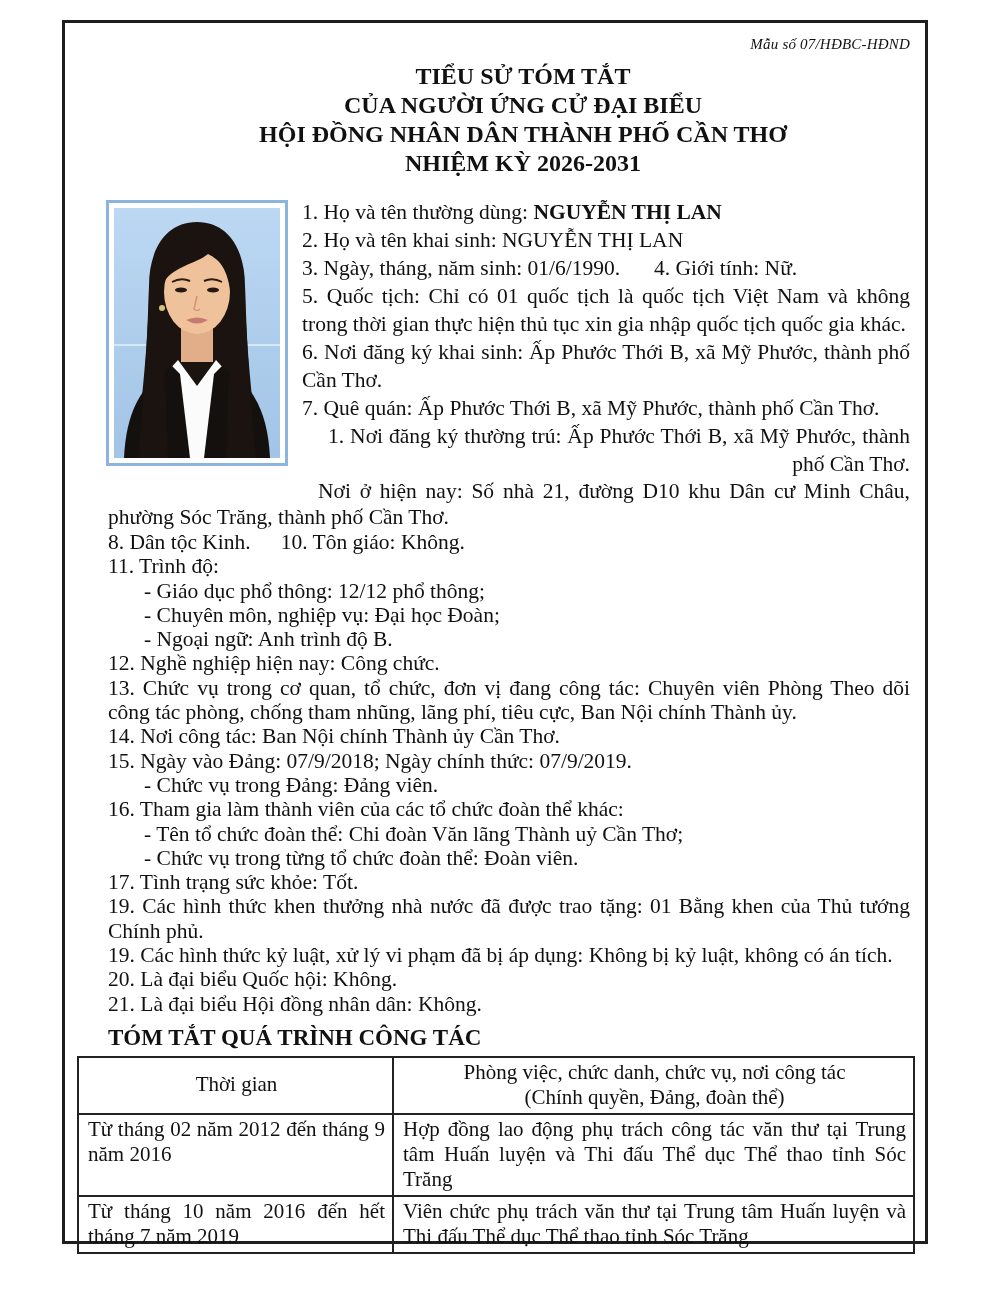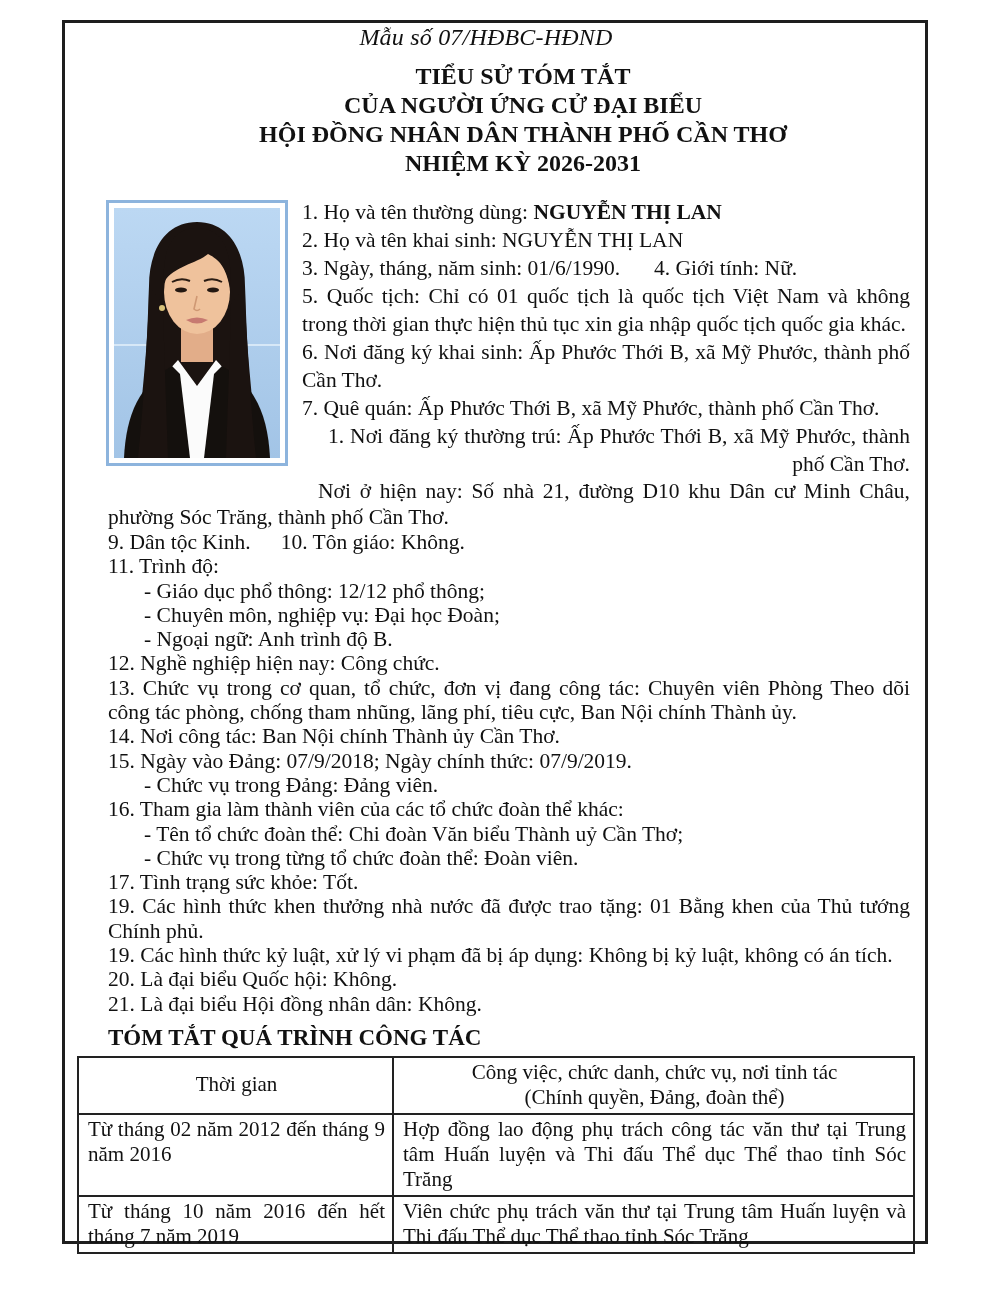--- a/index.html
+++ b/index.html
@@ -6,22 +6,22 @@
   body{
     width:1000px;height:1294px;background:#ffffff;position:relative;
     font-family:"Liberation Serif","DejaVu Serif",serif;color:#111;
     -webkit-font-smoothing:antialiased;
   }
   .page-frame{
     position:absolute;left:62px;top:20px;width:866px;height:1224px;
     border:3px solid #1e1e1e;box-sizing:border-box;background:#fff;
   }
   .form-label{
-    position:absolute;top:24px;left:62px;width:848px;text-align:center;
-    font-style:italic;font-size:24px;letter-spacing:.2px;
+    position:absolute;top:36px;left:62px;width:848px;text-align:right;
+    font-style:italic;font-size:15px;letter-spacing:.2px;
   }
   .doc-title{
     position:absolute;top:62px;left:62px;width:866px;text-align:center;
     font-weight:bold;font-size:24px;line-height:29px;padding-left:28px;
   }
   .content{
     position:absolute;left:108px;top:198px;width:802px;
     font-size:21.5px;text-align:justify;
   }
   .content p{margin:0;}
@@ -122,52 +122,52 @@
     <p><span>3. Ngày, tháng, năm sinh: 01/6/1990.</span><span class="gap34">4. Giới tính: Nữ.</span></p>
     <p>5. Quốc tịch: Chỉ có 01 quốc tịch là quốc tịch Việt Nam và không trong thời gian thực hiện thủ tục xin gia nhập quốc tịch quốc gia khác.</p>
     <p>6. Nơi đăng ký khai sinh: Ấp Phước Thới B, xã Mỹ Phước, thành phố Cần Thơ.</p>
     <p>7. Quê quán: Ấp Phước Thới B, xã Mỹ Phước, thành phố Cần Thơ.</p>
     <p class="indent8">1. Nơi đăng ký thường trú: Ấp Phước Thới B, xã Mỹ Phước, thành phố Cần Thơ.</p>
   </div>
 
   <p class="residence">Nơi ở hiện nay: Số nhà 21, đường D10 khu Dân cư Minh Châu, phường Sóc Trăng, thành phố Cần Thơ.</p>
 
   <div class="sec-b">
-    <p><span>9. Dân tộc Kinh.</span><span class="gap30">10. Tôn giáo: Không.</span></p>
+    <p><span>8. Dân tộc Kinh.</span><span class="gap30">10. Tôn giáo: Không.</span></p>
     <p>11. Trình độ:</p>
     <p class="dash">- Giáo dục phổ thông: 12/12 phổ thông;</p>
     <p class="dash">- Chuyên môn, nghiệp vụ: Đại học Đoàn;</p>
     <p class="dash">- Ngoại ngữ: Anh trình độ B.</p>
     <p>12. Nghề nghiệp hiện nay: Công chức.</p>
     <p>13. Chức vụ trong cơ quan, tổ chức, đơn vị đang công tác: Chuyên viên Phòng Theo dõi công tác phòng, chống tham nhũng, lãng phí, tiêu cực, Ban Nội chính Thành ủy.</p>
     <p>14. Nơi công tác: Ban Nội chính Thành ủy Cần Thơ.</p>
     <p>15. Ngày vào Đảng: 07/9/2018; Ngày chính thức: 07/9/2019.</p>
     <p class="dash">- Chức vụ trong Đảng: Đảng viên.</p>
     <p>16. Tham gia làm thành viên của các tổ chức đoàn thể khác:</p>
-    <p class="dash">- Tên tổ chức đoàn thể: Chi đoàn Văn biểu Thành uỷ Cần Thơ;</p>
+    <p class="dash">- Tên tổ chức đoàn thể: Chi đoàn Văn lãng Thành uỷ Cần Thơ;</p>
     <p class="dash">- Chức vụ trong từng tổ chức đoàn thể: Đoàn viên.</p>
     <p>17. Tình trạng sức khỏe: Tốt.</p>
     <p>19. Các hình thức khen thưởng nhà nước đã được trao tặng: 01 Bằng khen của Thủ tướng Chính phủ.</p>
     <p>19. Các hình thức kỷ luật, xử lý vi phạm đã bị áp dụng: Không bị kỷ luật, không có án tích.</p>
     <p>20. Là đại biểu Quốc hội: Không.</p>
     <p>21. Là đại biểu Hội đồng nhân dân: Không.</p>
   </div>
 
   <div class="career-heading">TÓM TẮT QUÁ TRÌNH CÔNG TÁC</div>
 
   <table class="career">
     <colgroup>
         <col class="c1">
         <col class="c2">
       </colgroup>
     <tbody>
         <tr class="hdr">
       <th>Thời gian</th>
       <th>
-        <div>Công việc, chức danh, chức vụ, nơi tỉnh tác</div>
+        <div>Phòng việc, chức danh, chức vụ, nơi công tác</div>
         <div>(Chính quyền, Đảng, đoàn thể)</div>
       </th>
     </tr>
     <tr>
       <td>Từ tháng 02 năm 2012 đến tháng 9 năm 2016</td>
       <td>Hợp đồng lao động phụ trách công tác văn thư tại Trung tâm Huấn luyện và Thi đấu Thể dục Thể thao tỉnh Sóc Trăng</td>
     </tr>
     <tr>
       <td>Từ tháng 10 năm 2016 đến hết tháng 7 năm 2019</td>
       <td>Viên chức phụ trách văn thư tại Trung tâm Huấn luyện và Thi đấu Thể dục Thể thao tỉnh Sóc Trăng</td>

